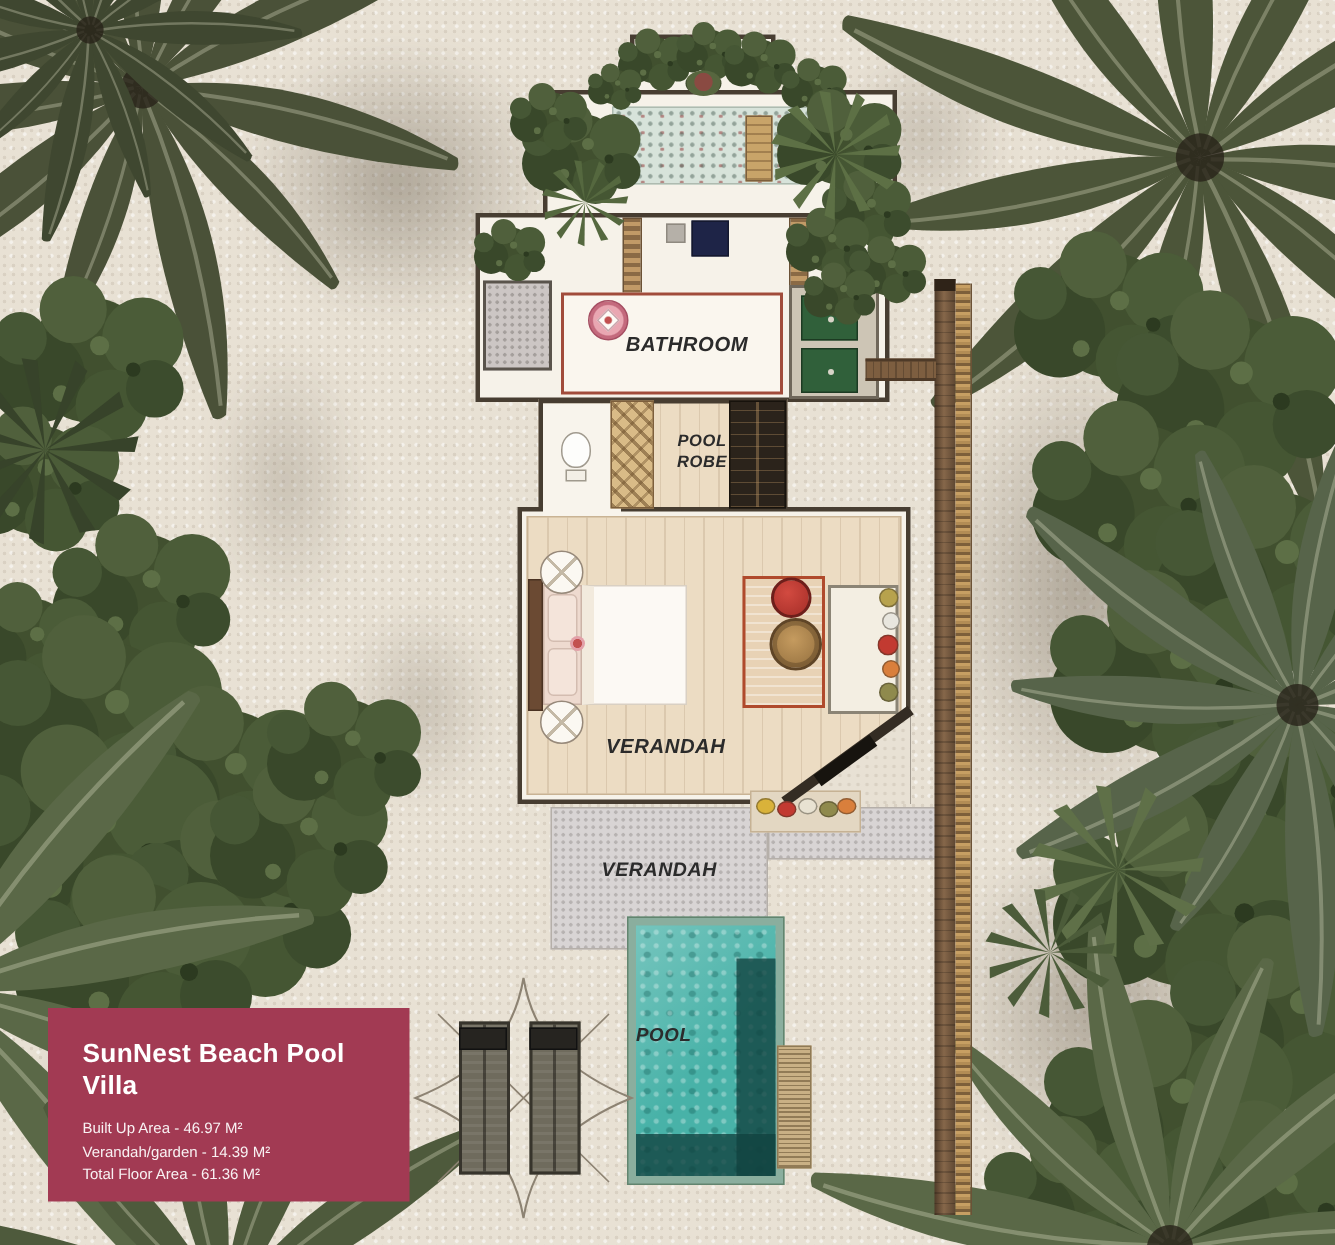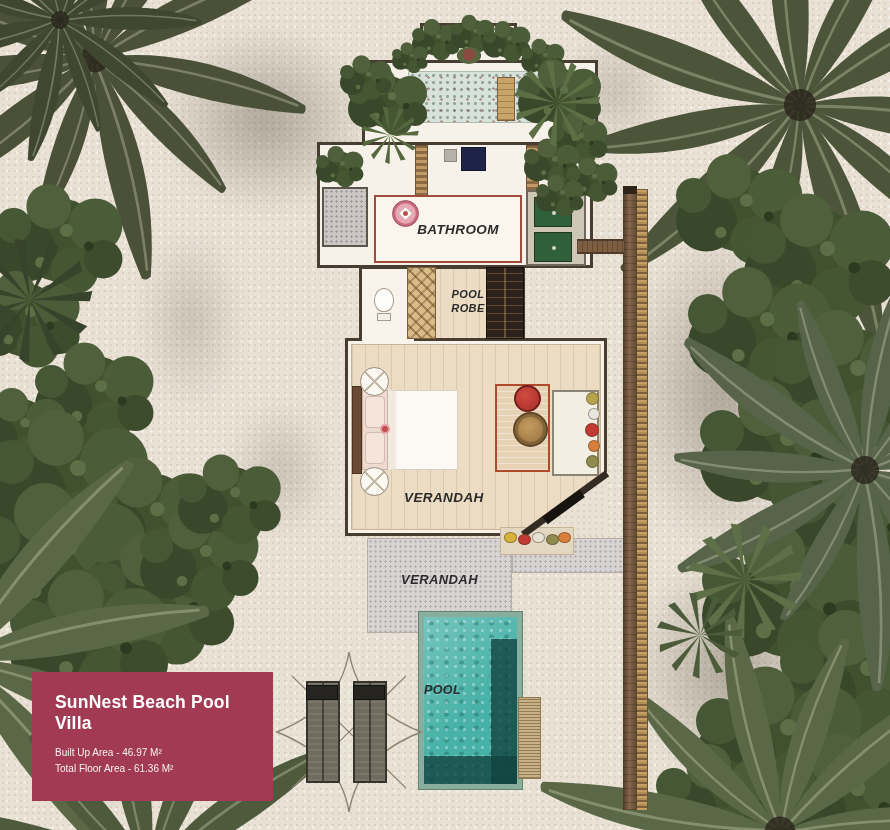--- a/index.html
+++ b/index.html
@@ -327,16 +327,17 @@
     <use href="#bush" transform="translate(560,196) scale(.6)"></use>
     <use href="#bush" transform="translate(340,167) scale(.6)"></use>
     <use href="#bush" transform="translate(410,58) scale(.45)"></use>
     <use href="#fan" transform="translate(557,103) scale(.9)" style="color:#5d7045"></use>
     <use href="#fan" transform="translate(390,135) scale(.6)" style="color:#55683f"></use>
   </svg>
 
   <div class="info-card" style="left:32px;top:672px;width:241px;height:129px;">
     <div class="info-title">SunNest Beach Pool Villa</div>
     <div class="info-line">Built Up Area - 46.97 M²</div>
+    <div class="info-line">Verandah/garden - 14.39 M²</div>
     <div class="info-line">Total Floor Area - 61.36 M²</div>
   </div>
 
 </div>
 
 </body></html>

